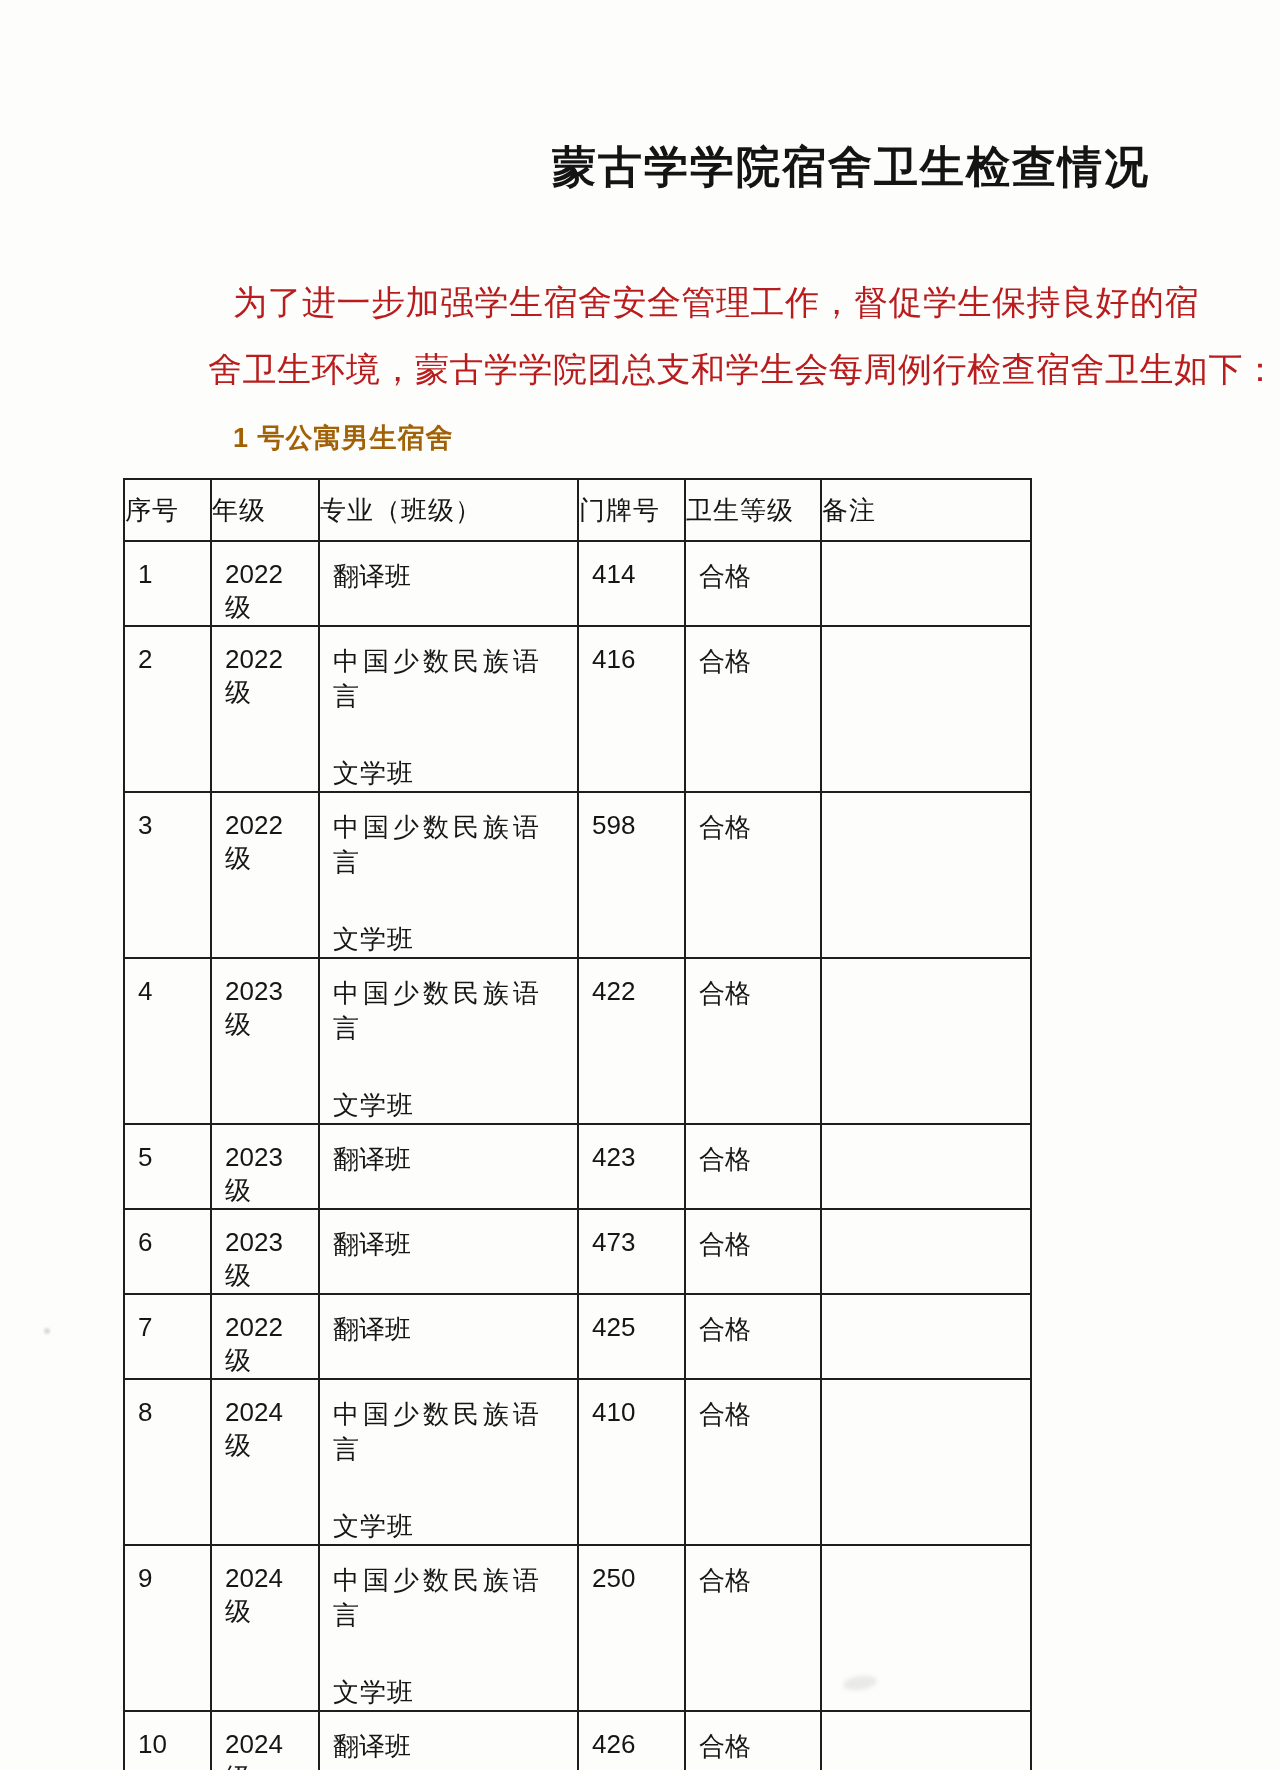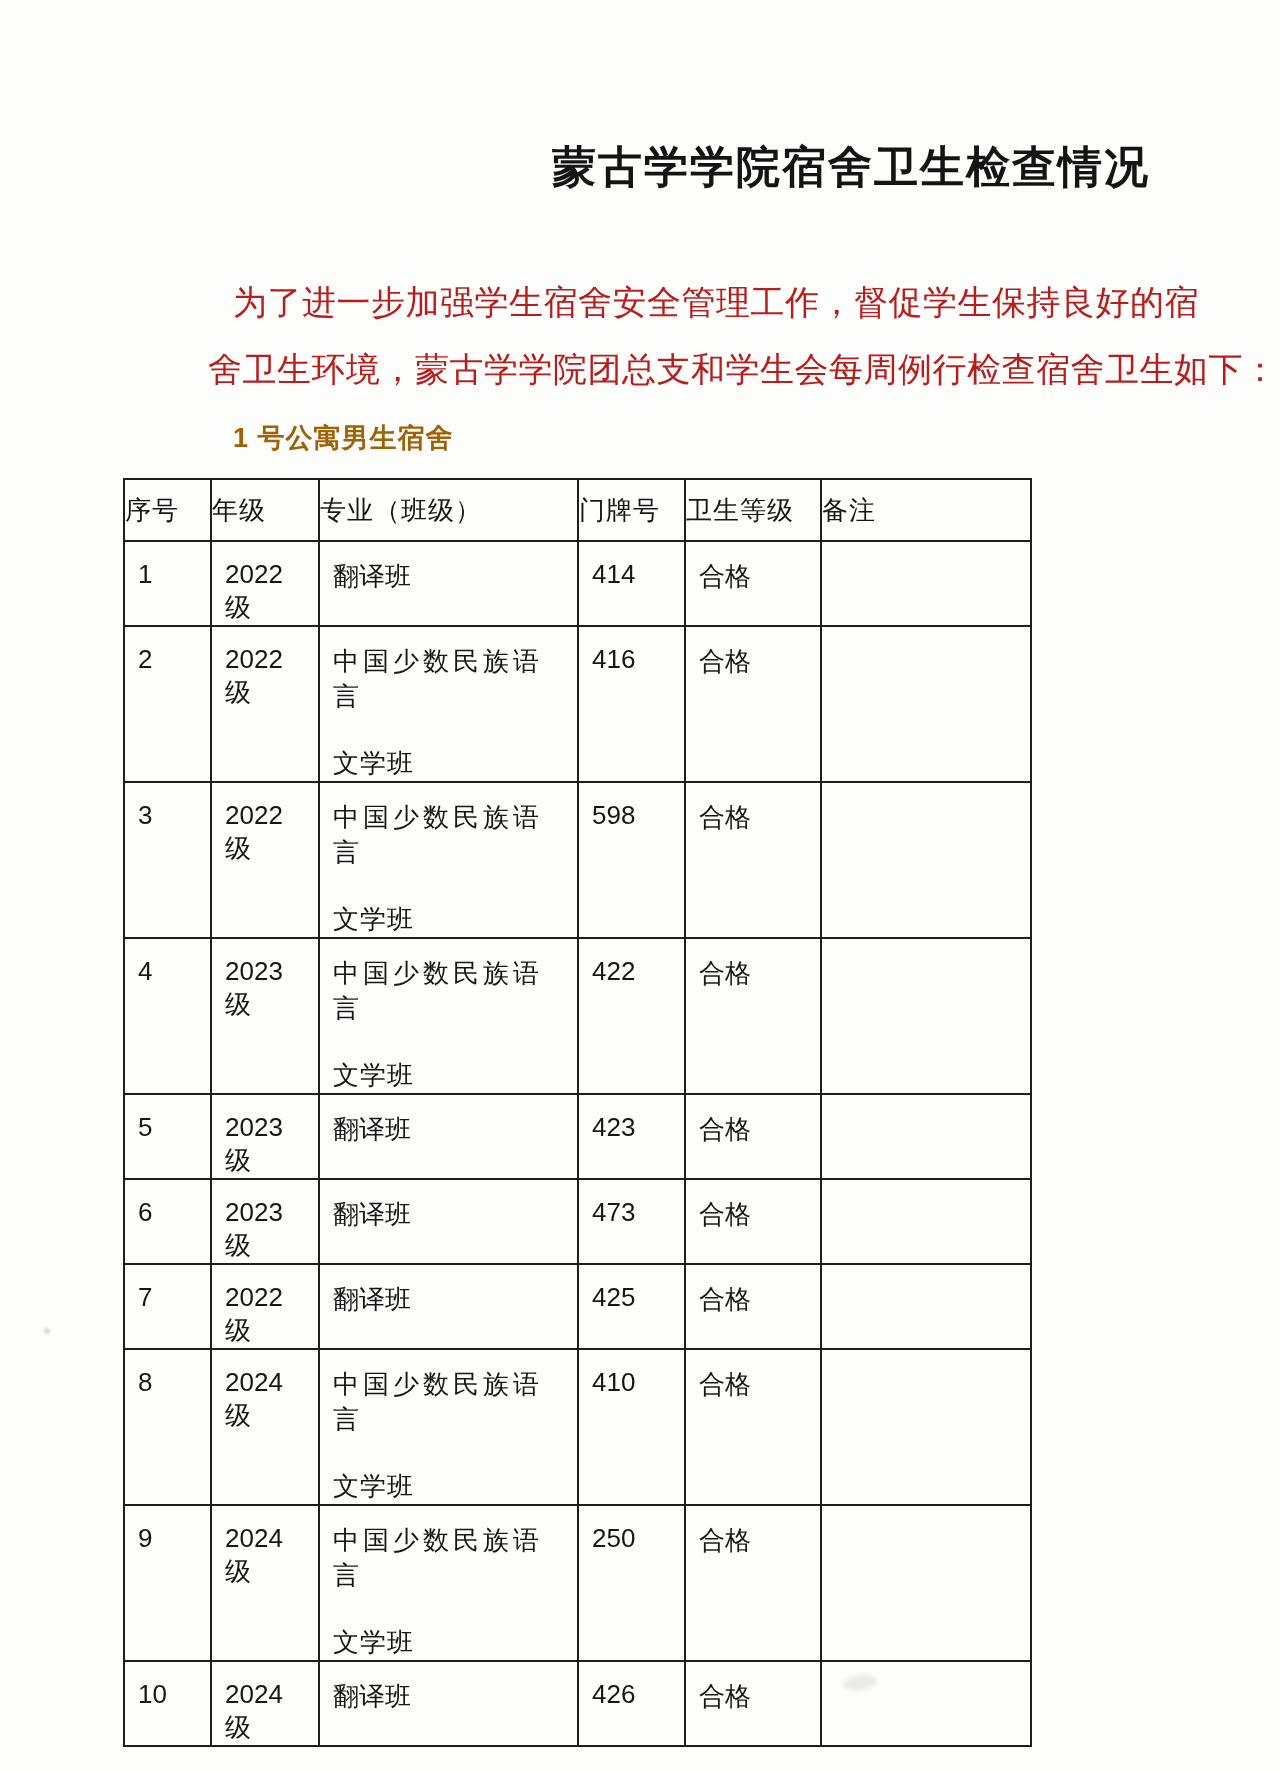--- a/index.html
+++ b/index.html
@@ -49,21 +49,21 @@
     letter-spacing: 1px;
   }
   .dorm-table tbody td {
     vertical-align: top;
     text-align: left;
     padding: 17px 6px 0 13px;
   }
   tr.rs { height: 67px; }
   tr.rt { height: 136px; }
   .rt .major-l1 { letter-spacing: 4px; }
-  .rt .major-l2 { margin-top: 32px; letter-spacing: 1px; }
+  .rt .major-l2 { margin-top: 42px; letter-spacing: 1px; }
 
   .speck {
     position: absolute; border-radius: 50%;
     background: rgba(60,60,60,0.18); filter: blur(1px);
   }
   .speck-1 { left: 44px; top: 1328px; width: 6px; height: 6px; }
   .smudge {
     position: absolute; left: 843px; top: 1676px;
     width: 34px; height: 14px; border-radius: 50%;
     background: rgba(90,90,90,0.12); filter: blur(2px);

